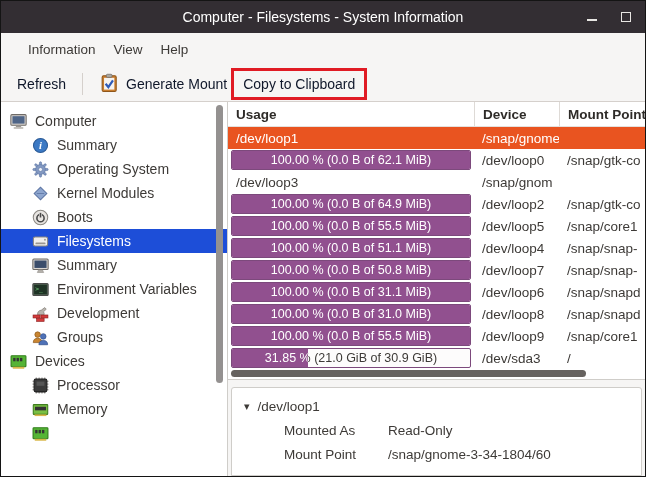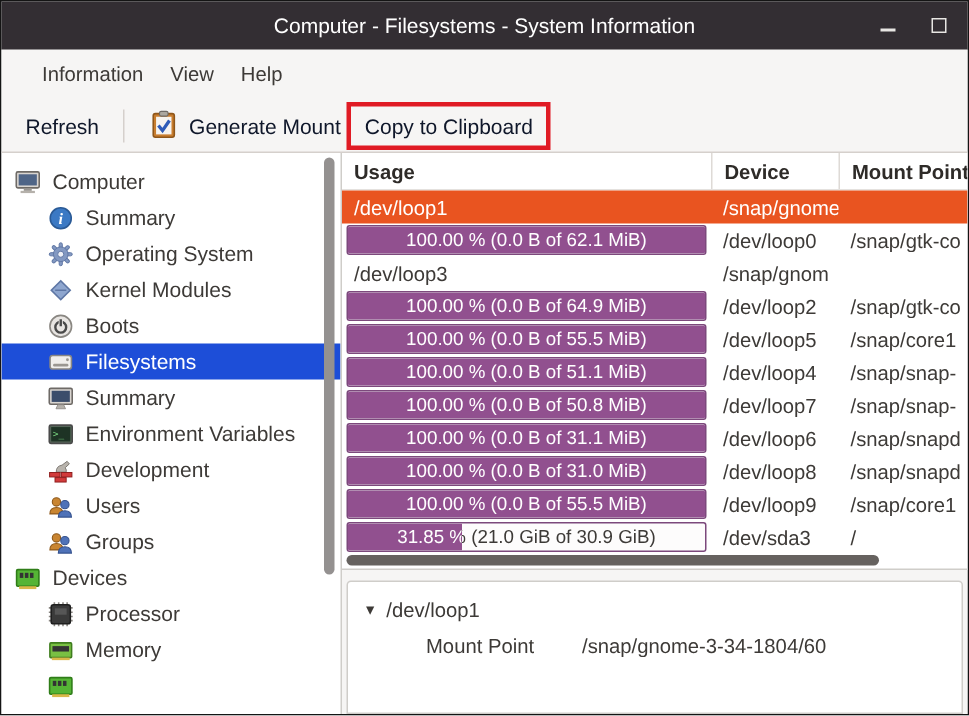--- a/index.html
+++ b/index.html
@@ -207,31 +207,20 @@
           </div>
           <div class="side-item lvl1">
             <span class="icon">
               <svg viewBox="0 0 16 16">
                 <circle cx="5.3" cy="5.3" r="2.6" fill="#c98531" stroke="#8f5a1c" stroke-width="0.7"></circle>
                 <path d="M1.2 12.8 q0-4 4.1-4 t4.1 4 z" fill="#c98531" stroke="#8f5a1c" stroke-width="0.7"></path>
                 <circle cx="10.6" cy="7" r="2.6" fill="#4f72b8" stroke="#35528e" stroke-width="0.7"></circle>
                 <path d="M6.5 14.8 q0-4 4.1-4 t4.1 4 z" fill="#4f72b8" stroke="#35528e" stroke-width="0.7"></path>
               </svg>
             </span>
-            <span>Users</span>
-          </div>
-          <div class="side-item lvl1">
-            <span class="icon">
-              <svg viewBox="0 0 16 16">
-                <circle cx="5.3" cy="5.3" r="2.6" fill="#c98531" stroke="#8f5a1c" stroke-width="0.7"></circle>
-                <path d="M1.2 12.8 q0-4 4.1-4 t4.1 4 z" fill="#c98531" stroke="#8f5a1c" stroke-width="0.7"></path>
-                <circle cx="10.6" cy="7" r="2.6" fill="#4f72b8" stroke="#35528e" stroke-width="0.7"></circle>
-                <path d="M6.5 14.8 q0-4 4.1-4 t4.1 4 z" fill="#4f72b8" stroke="#35528e" stroke-width="0.7"></path>
-              </svg>
-            </span>
             <span>Groups</span>
           </div>
           <div class="side-item">
             <span class="icon">
               <svg viewBox="0 0 16 16">
                 <rect x="1" y="2.6" width="14" height="10.4" rx="0.8" fill="#55b435" stroke="#2f7d18"></rect>
                 <rect x="3" y="4.6" width="2.2" height="3.2" fill="#333"></rect>
                 <rect x="6.2" y="4.6" width="2.2" height="3.2" fill="#333"></rect>
                 <rect x="9.4" y="4.6" width="2.2" height="3.2" fill="#333"></rect>
                 <rect x="2.6" y="13" width="10.8" height="1.8" fill="#d9b84a"></rect>
@@ -403,20 +392,24 @@
         <div class="hscrollbar"></div>
       </div>
 
       <div class="details">
         <div class="det-head">
           <span class="det-arrow">▾</span>
           <span>/dev/loop1</span>
         </div>
         <div id="detail-rows">
             <div class="det-row">
+              <span class="det-label">Mounted As</span>
+              <span class="det-value">Read-Only</span>
+            </div>
+            <div class="det-row">
               <span class="det-label">Mount Point</span>
               <span class="det-value">/snap/gnome-3-34-1804/60</span>
             </div>
           </div>
       </div>
     </div>
 
   </div>
 </div>
 

